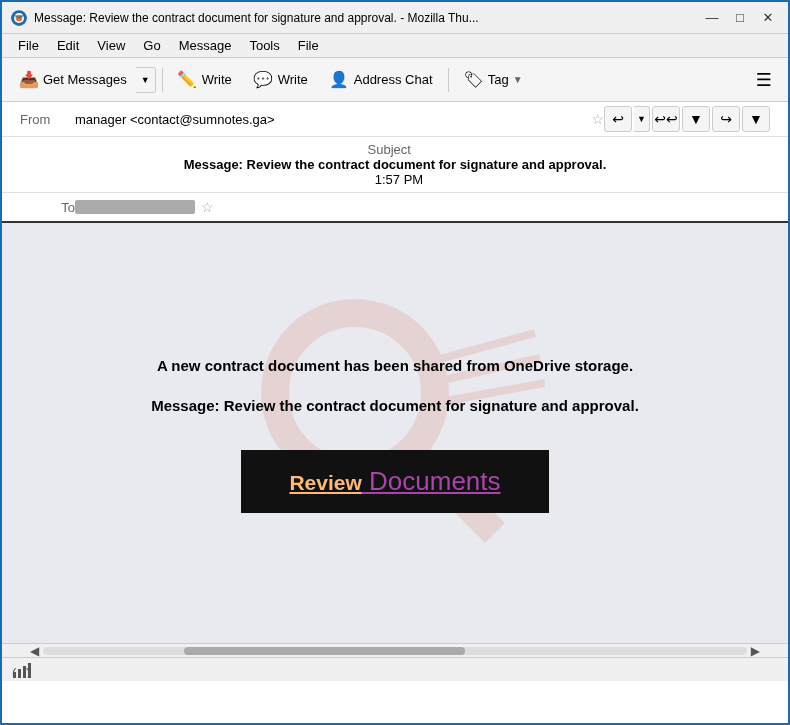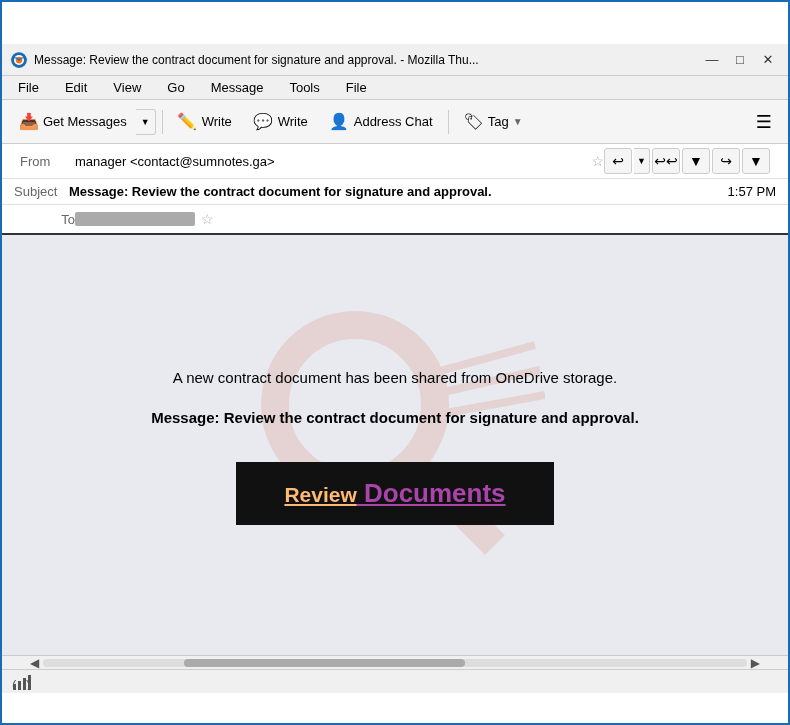--- a/index.html
+++ b/index.html
@@ -14,21 +14,20 @@
     }
 
     
     .title-bar {
       background: #f0f0f0;
       display: flex;
       align-items: center;
       padding: 6px 8px;
       border-bottom: 1px solid #ccc;
       height: 32px;
-      margin-top: 42px;
     }
     .title-bar-icon {
       width: 18px;
       height: 18px;
       margin-right: 6px;
       flex-shrink: 0;
     }
     .title-bar-title {
       flex: 1;
       font-size: 12px;
@@ -55,21 +54,21 @@
     }
 
     
     .menu-bar {
       background: #f0f0f0;
       display: flex;
       align-items: center;
       padding: 2px 8px;
       height: 24px;
       border-bottom: 1px solid #ccc;
-      gap: 10px;
+      gap: 2px;
     }
     .menu-item {
       padding: 2px 8px;
       cursor: pointer;
       font-size: 13px;
       border-radius: 2px;
     }
 
     
     .toolbar {
@@ -136,20 +135,21 @@
     .email-value {
       flex: 1;
       font-size: 13px;
       color: #000;
     }
     .email-subject-row {
       display: flex;
       align-items: center;
       padding: 5px 12px;
       border-bottom: 1px solid #e0e0e0;
+      flex-direction: column;
     }
     .email-subject-label {
       color: #666;
       width: 55px;
       flex-shrink: 0;
       font-size: 13px;
     }
     .email-subject-value {
       flex: 1;
       font-size: 13px;
@@ -232,21 +232,21 @@
       opacity: 0.12;
       pointer-events: none;
     }
     .email-body-content {
       text-align: center;
       z-index: 2;
       padding: 20px;
     }
     .email-body-text1 {
       font-size: 15px;
-      font-weight: normal;
+      font-weight: bold;
       color: #000;
       margin-bottom: 0;
       line-height: 1.6;
     }
     .email-body-text2 {
       font-size: 15px;
       font-weight: bold;
       color: #000;
       margin-top: 16px;
       line-height: 1.6;
@@ -266,21 +266,21 @@
     .review-btn-text-review {
       color: #fdba74;
       font-size: 21px;
       font-weight: bold;
       text-decoration: underline;
       font-family: Arial, sans-serif;
     }
     .review-btn-text-docs {
       color: #aa44aa;
       font-size: 26px;
-      font-weight: bold;
+      font-weight: normal;
       text-decoration: underline;
       font-family: Arial, sans-serif;
     }
 
     
     .scrollbar-area {
       height: 14px;
       background: #f0f0f0;
       border-top: 1px solid #ccc;
       display: flex;

